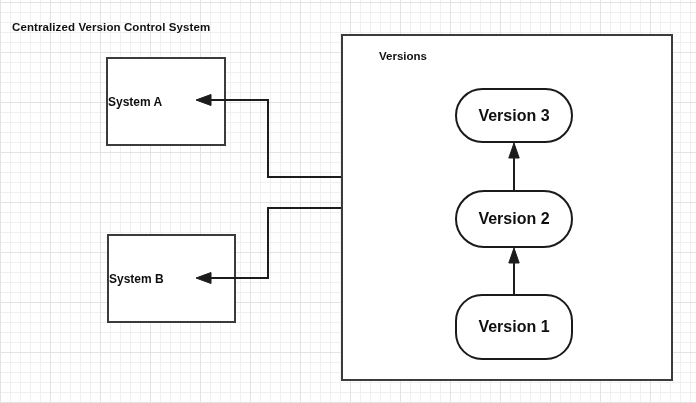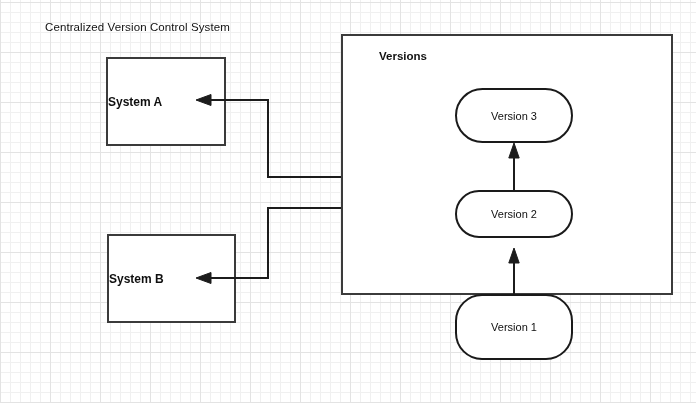--- a/index.html
+++ b/index.html
@@ -21,25 +21,24 @@
     background-size: 50px 50px, 50px 50px, 10px 10px, 10px 10px;
     background-position: 0px 2px, 0px 2px, 0px 2px, 0px 2px;
     font-family: "Liberation Sans", sans-serif;
   }
 
   .diagram-title {
     position: absolute;
     left: 12px;
     top: 21px;
     font-size: 11.5px;
-    font-weight: normal;
+    font-weight: bold;
     color: #111111;
     letter-spacing: 0.1px;
     white-space: nowrap;
-    padding-left: 33px;
   }
 
   .sys-box {
     position: absolute;
     box-sizing: border-box;
     background: #ffffff;
     border: 2px solid #3b3b3b;
     display: flex;
     align-items: center;
     justify-content: flex-start;
@@ -54,21 +53,21 @@
 
   #sys-a { left: 74px;  top: 57px;  width: 120px; height: 89px; }
   #sys-b { left: 75px;  top: 234px; width: 129px; height: 89px; }
 
   .versions-container {
     position: absolute;
     box-sizing: border-box;
     left: 341px;
     top: 34px;
     width: 332px;
-    height: 261px;
+    height: 347px;
     background: #ffffff;
     border: 2px solid #3b3b3b;
   }
   .versions-title {
     position: absolute;
     left: 36px;
     top: 14px;
     font-size: 11.5px;
     font-weight: bold;
     color: #111111;
@@ -78,27 +77,27 @@
   .ver-box {
     position: absolute;
     box-sizing: border-box;
     background: #ffffff;
     border: 2px solid #1a1a1a;
     display: flex;
     align-items: center;
     justify-content: center;
   }
   .ver-box .ver-label {
-    font-size: 11px;
-    font-weight: normal;
+    font-size: 16px;
+    font-weight: bold;
     color: #0f0f0f;
     white-space: nowrap;
   }
   #ver-3 { left: 455px; top: 88px;  width: 118px; height: 55px; border-radius: 28px; }
-  #ver-2 { left: 455px; top: 190px; width: 118px; height: 48px; border-radius: 29px; align-items: center; }
+  #ver-2 { left: 455px; top: 190px; width: 118px; height: 58px; border-radius: 29px; align-items: center; }
   #ver-1 { left: 455px; top: 294px; width: 118px; height: 66px; border-radius: 27px; }
 
   .edge-layer {
     position: absolute;
     left: 0;
     top: 0;
     width: 696px;
     height: 403px;
     pointer-events: none;
   }

